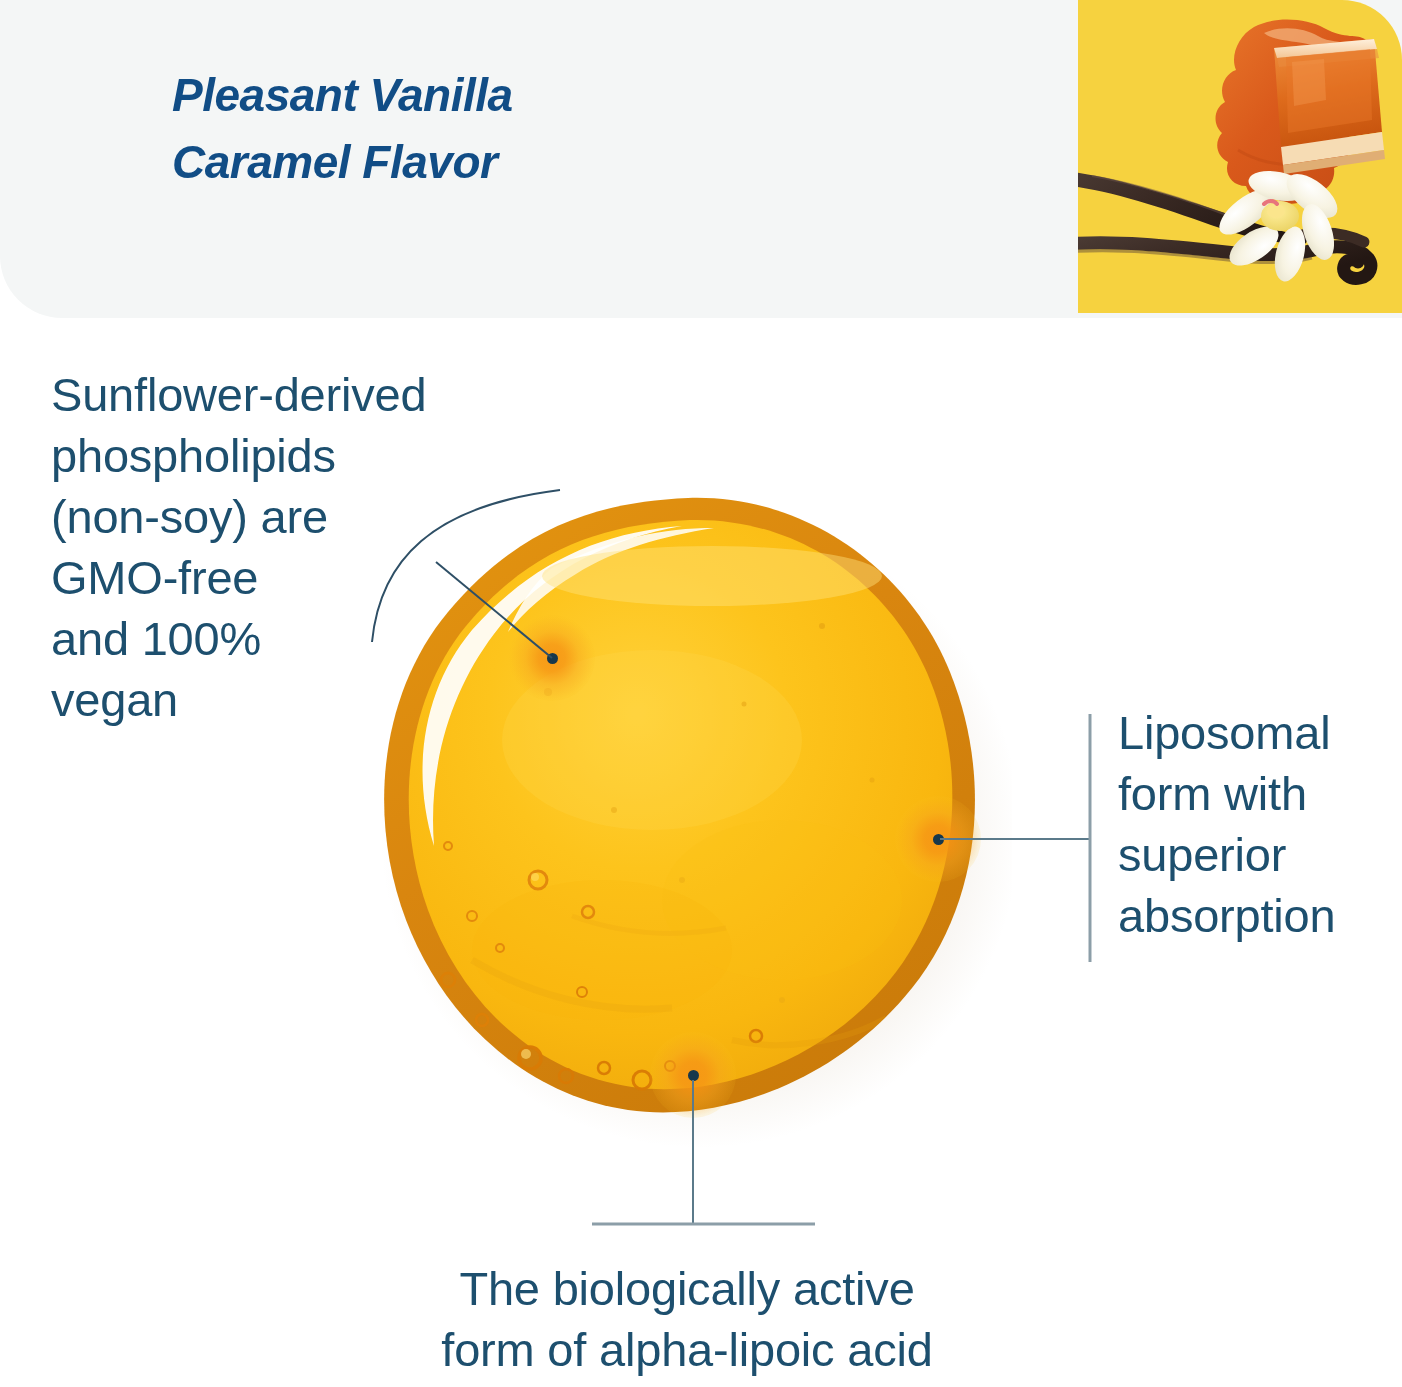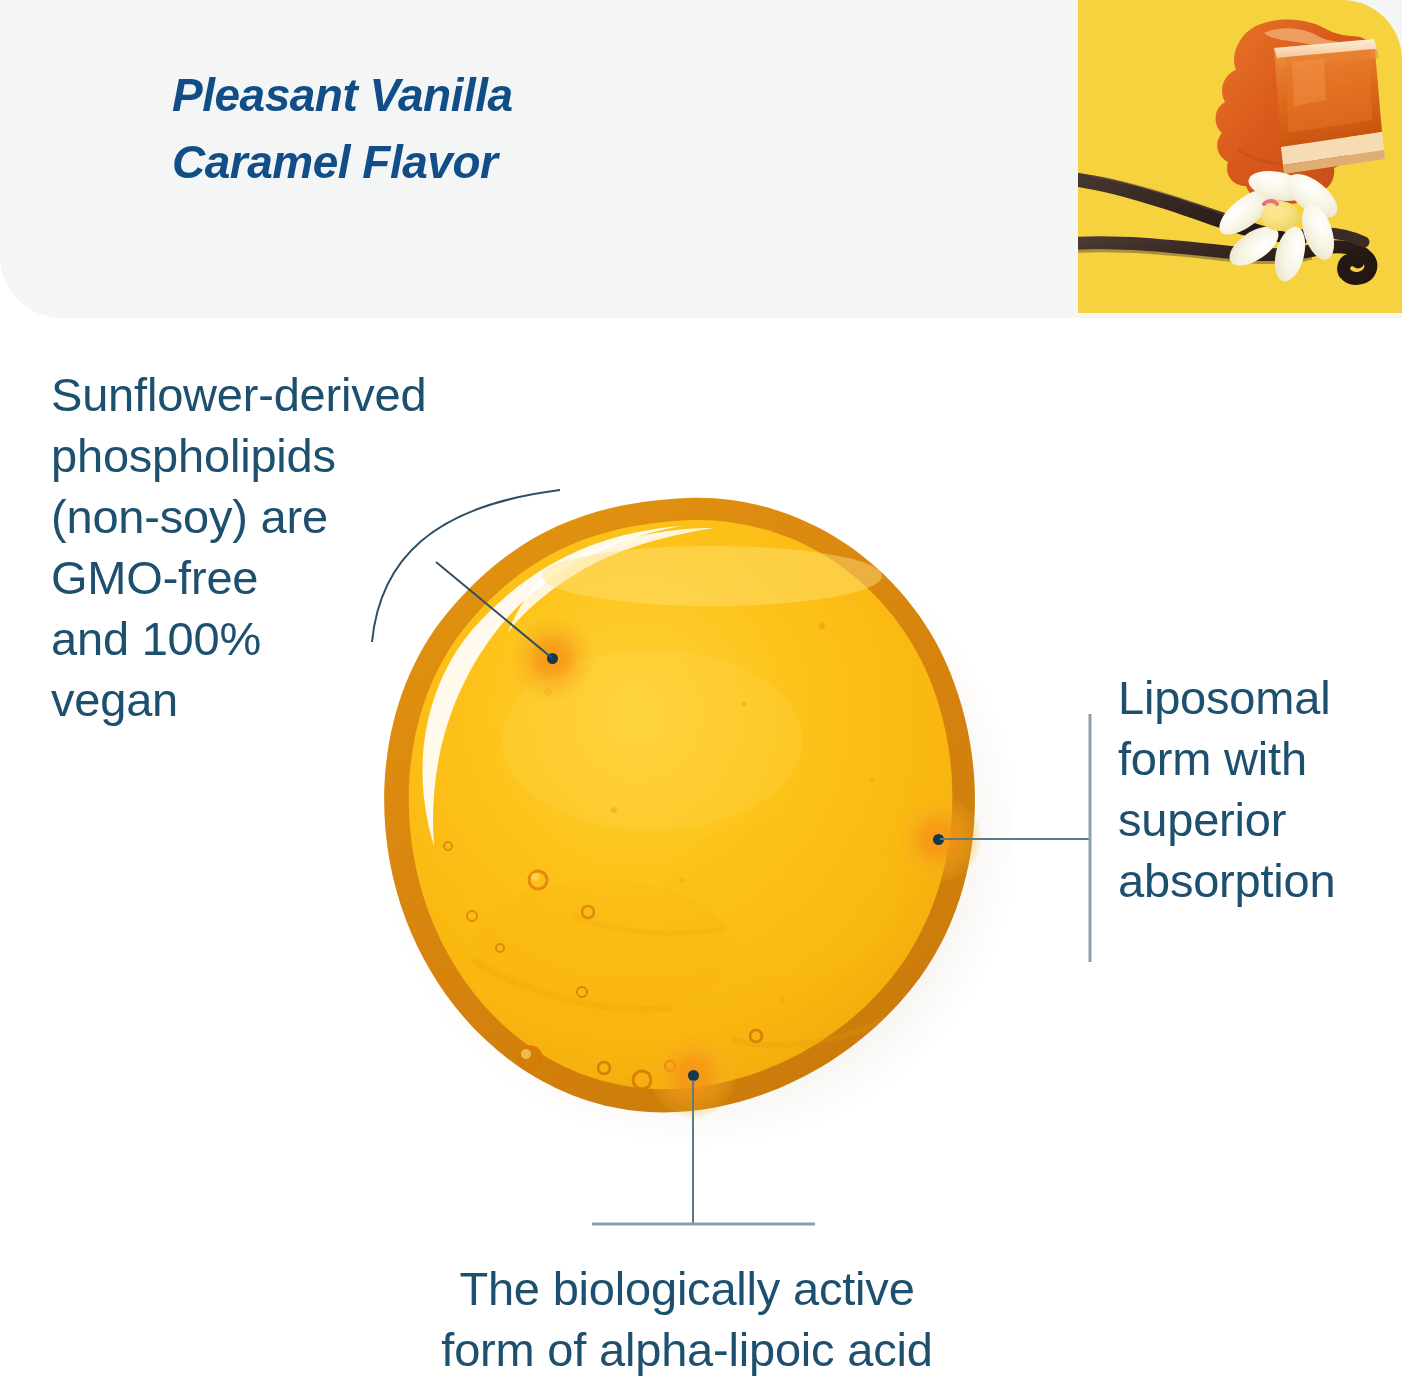--- a/index.html
+++ b/index.html
@@ -67,21 +67,21 @@
   
   .callout{
     position:absolute;
     color:#1d4f6e;
     font-size:47px;line-height:1.30;
     font-weight:300;
     white-space:pre-line;
     letter-spacing:-0.2px;
   }
   #callout-left{left:44px;top:364px;width:400px;margin-left:7px;}
-  #callout-right{left:1118px;top:667px;width:276px;}
+  #callout-right{left:1118px;top:702px;width:276px;}
   #callout-bottom{left:378px;top:1258px;width:618px;text-align:center;}
 </style>
 </head>
 <body>
 
 <div id="page">
 
   <div class="header-band">
 
     <div class="header-plate"></div>

